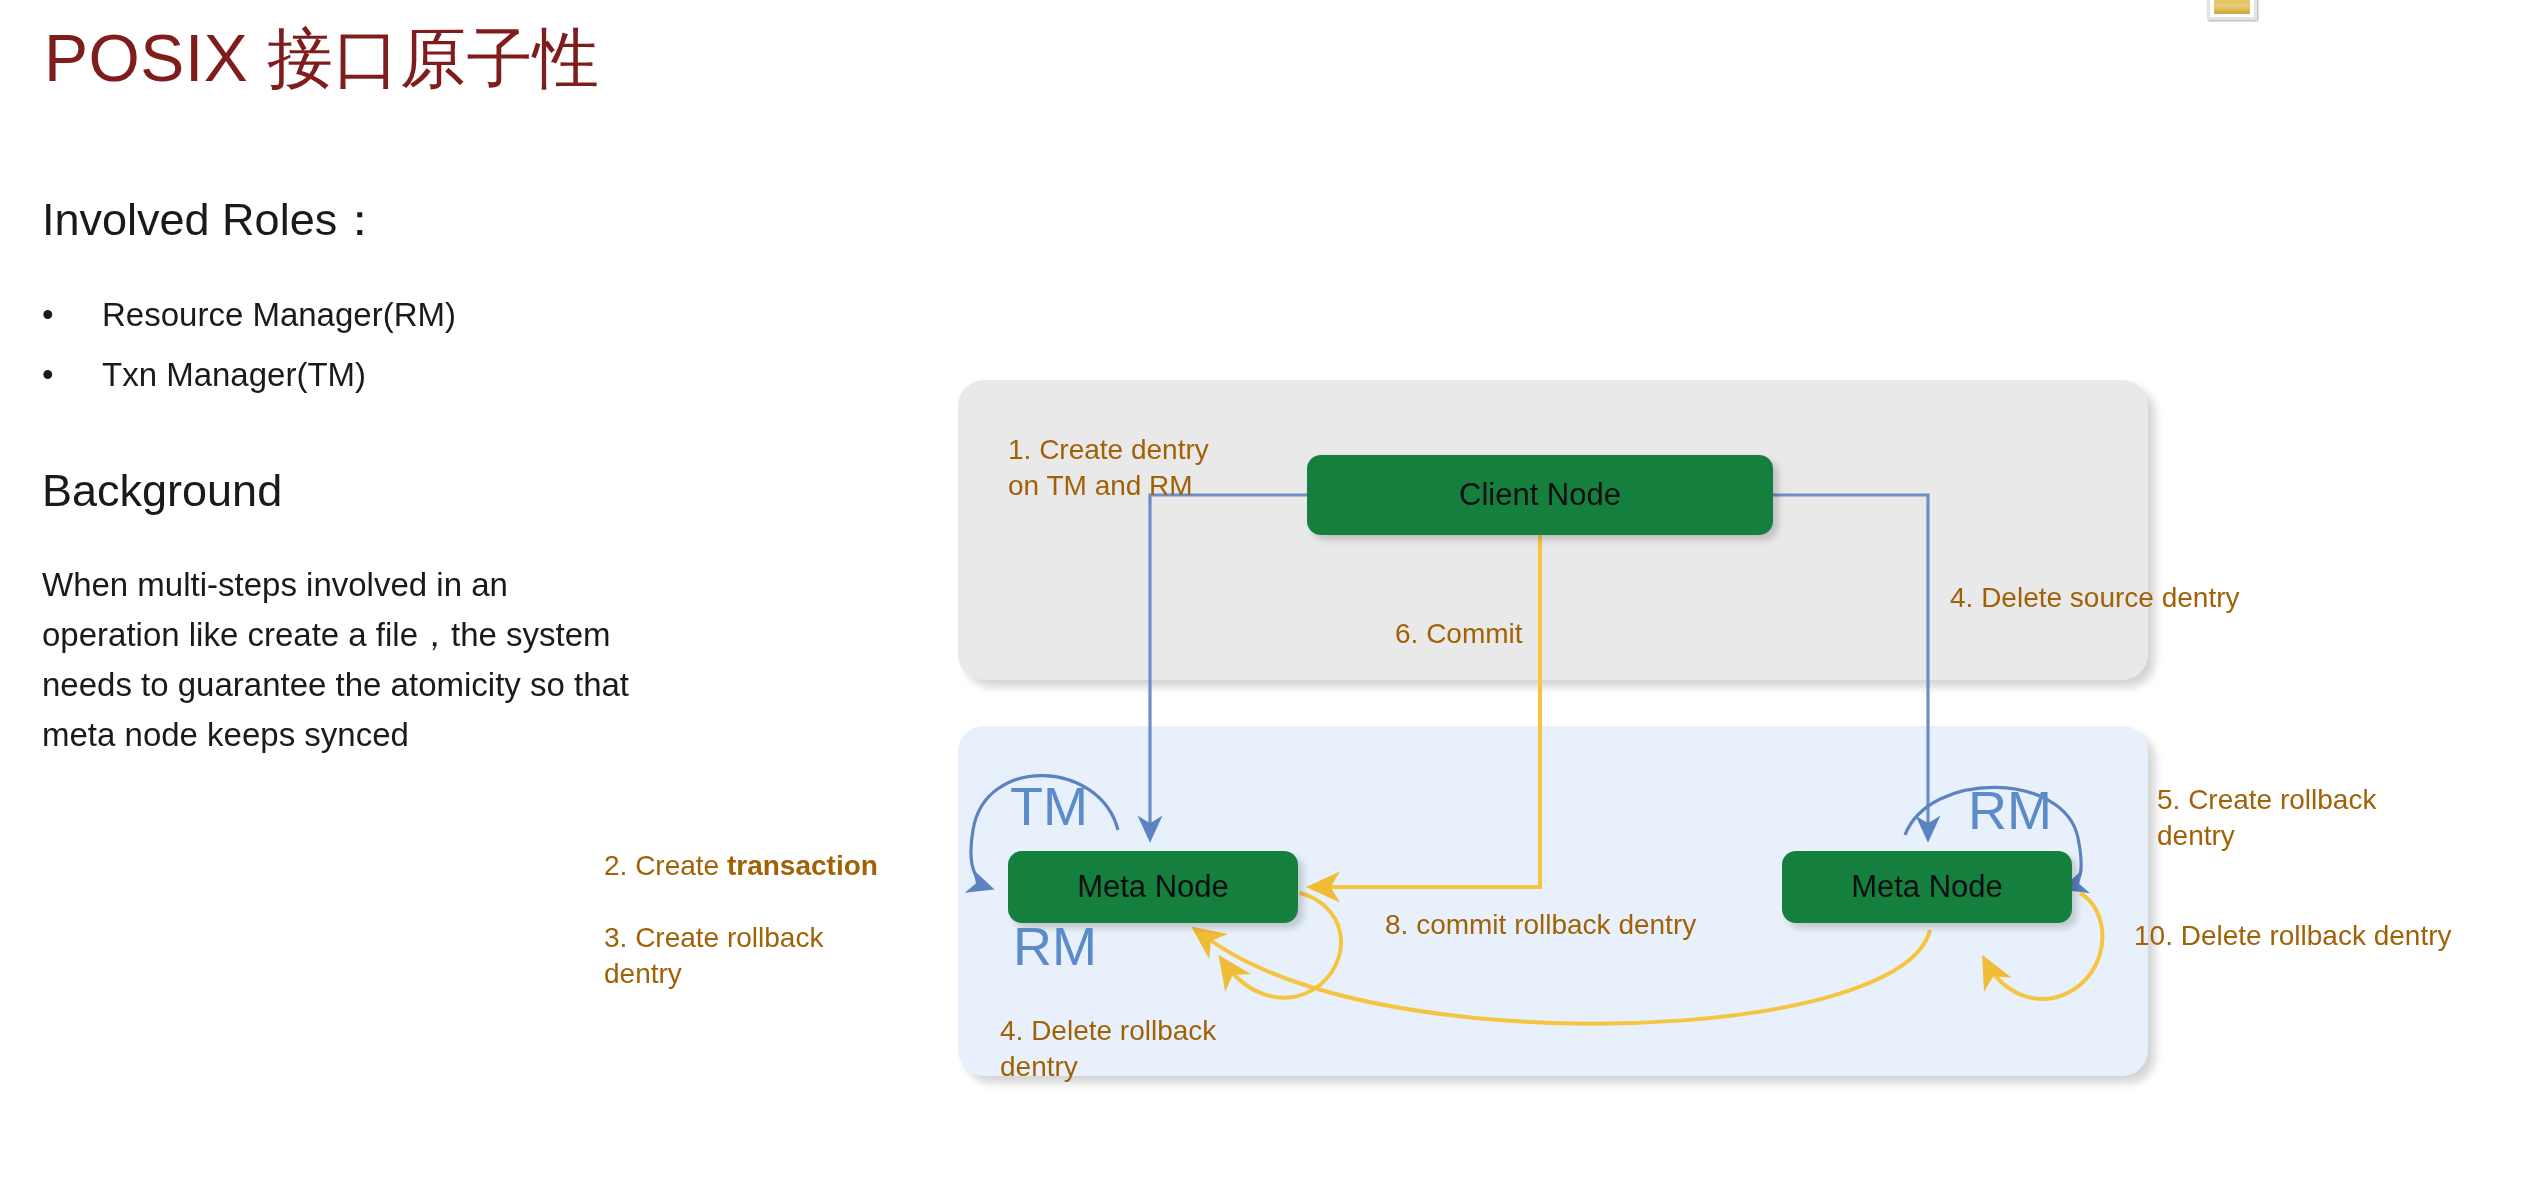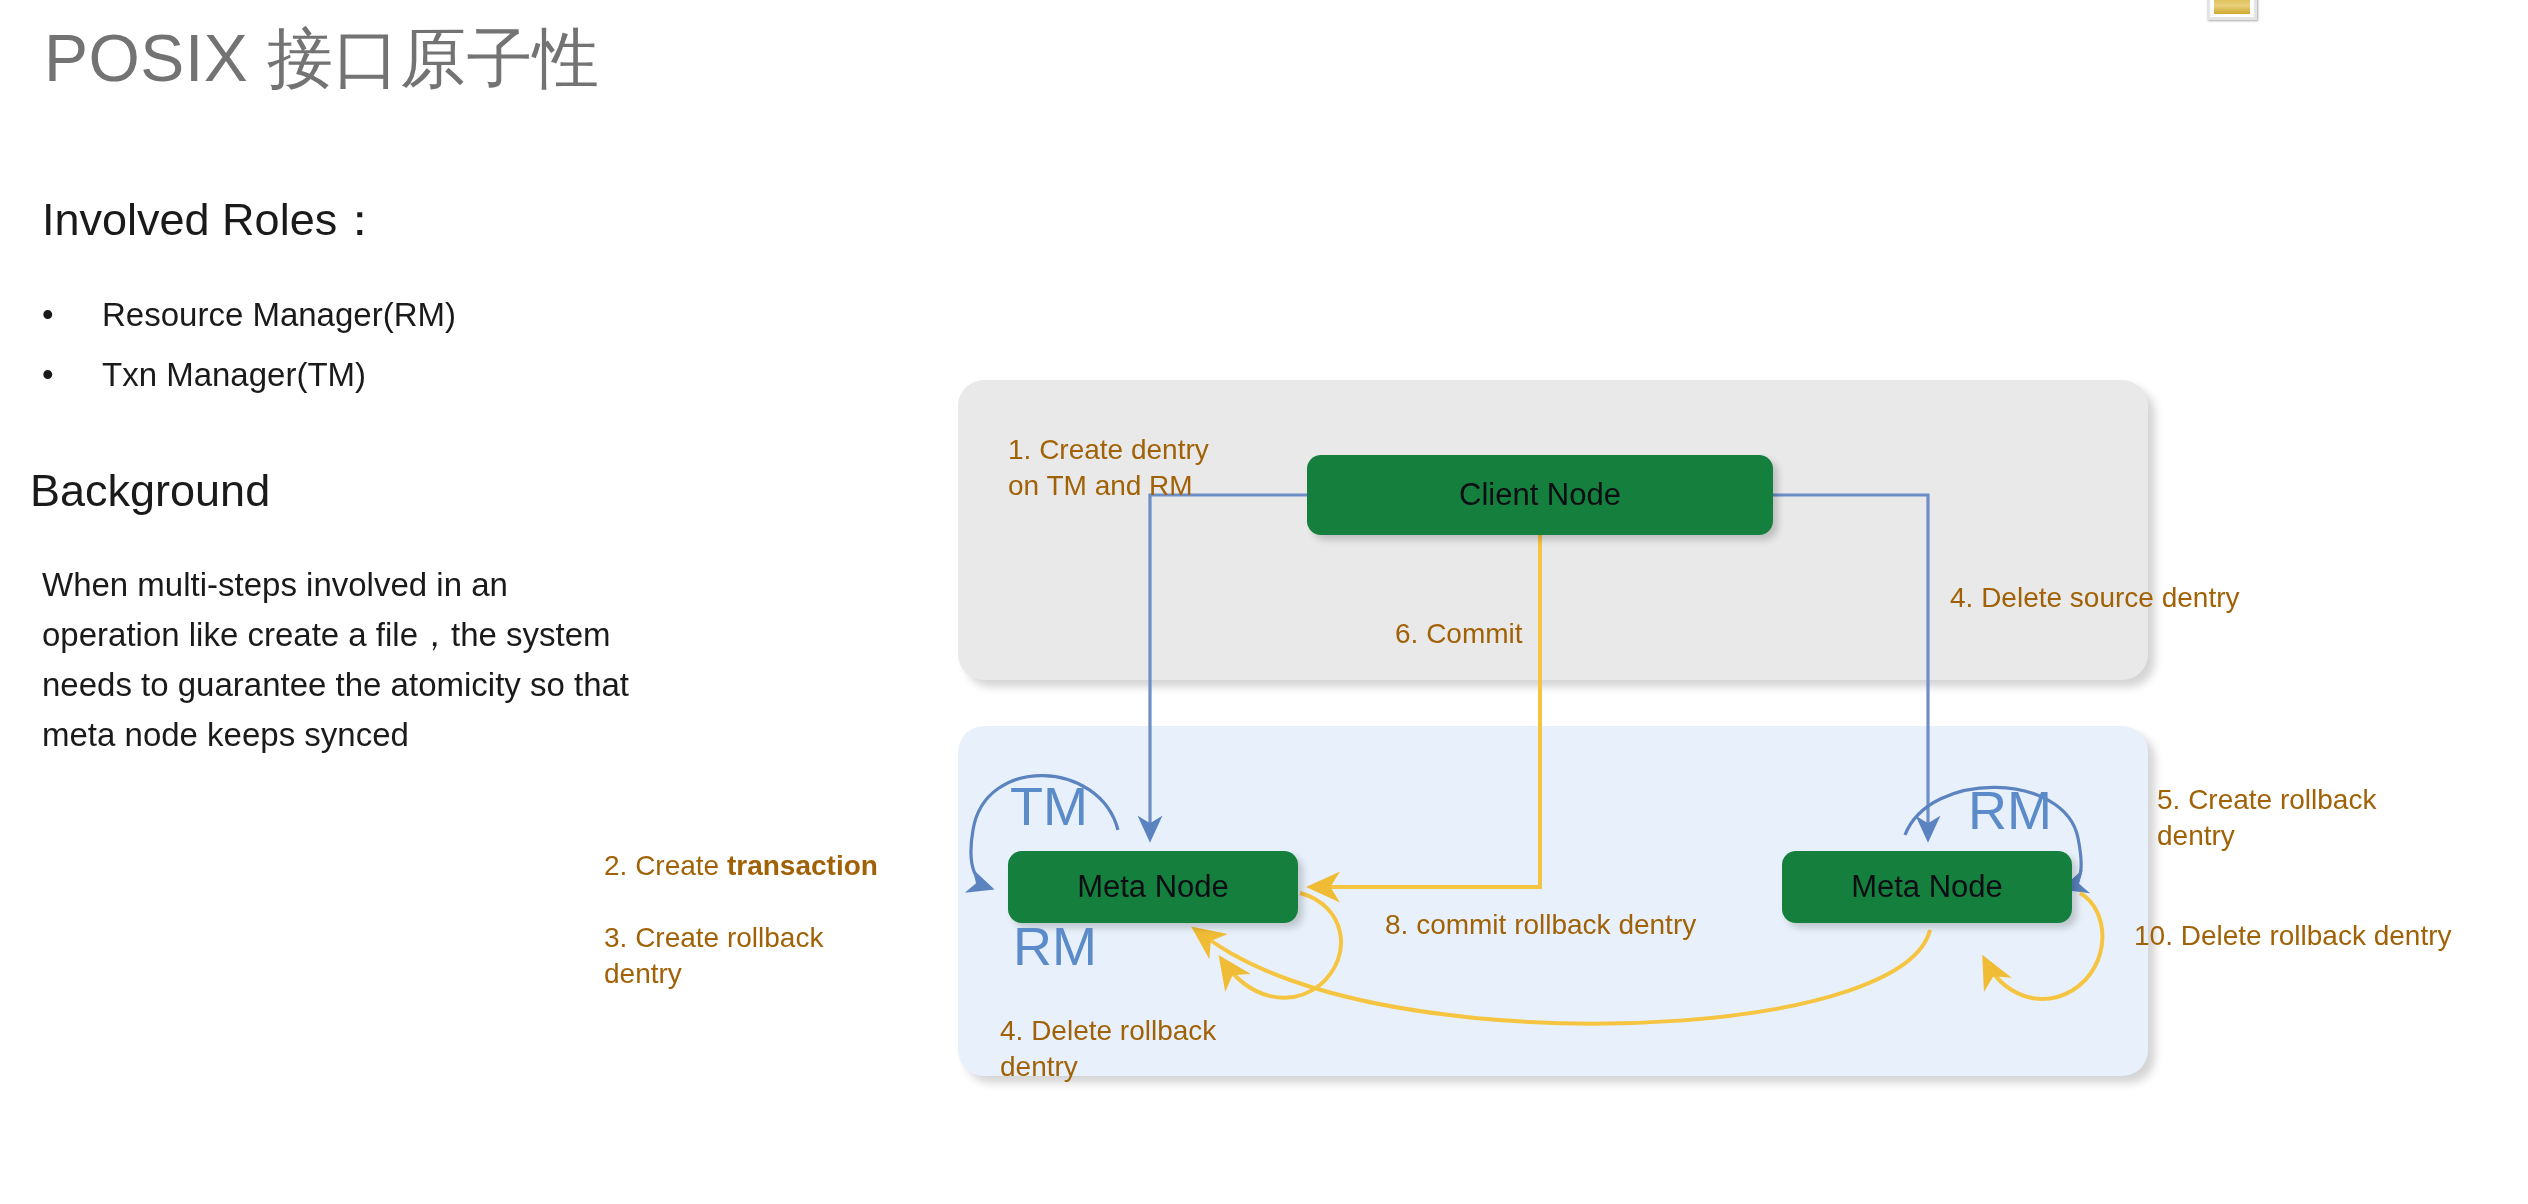--- a/index.html
+++ b/index.html
@@ -17,33 +17,33 @@
     -webkit-font-smoothing: antialiased;
   }
 
   
   .slide-title {
     position: absolute;
     left: 44px;
     top: 14px;
     font-size: 66px;
     font-weight: 400;
-    color: #737373;
+    color: #7f1d1d;
     letter-spacing: 0.5px;
     white-space: nowrap;
   }
   .section-heading {
     position: absolute;
     font-size: 45px;
     font-weight: 400;
     color: #1a1a1a;
     white-space: nowrap;
   }
   #involved-roles-heading { left: 42px; top: 190px; }
-  #background-heading     { left: 30px; top: 465px; }
+  #background-heading     { left: 42px; top: 465px; }
 
   .bullet-list {
     position: absolute;
     left: 36px;
     top: 285px;
     width: 640px;
     margin: 0;
     padding: 0;
     list-style: none;
   }

